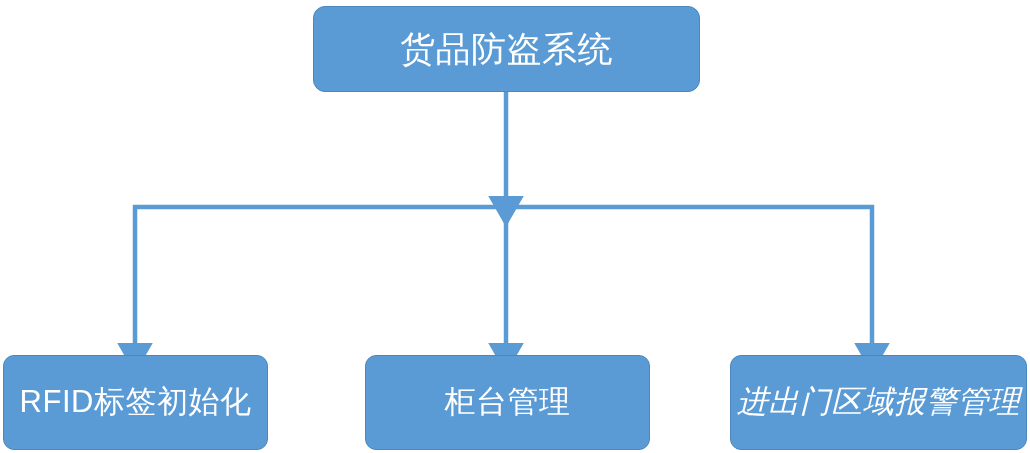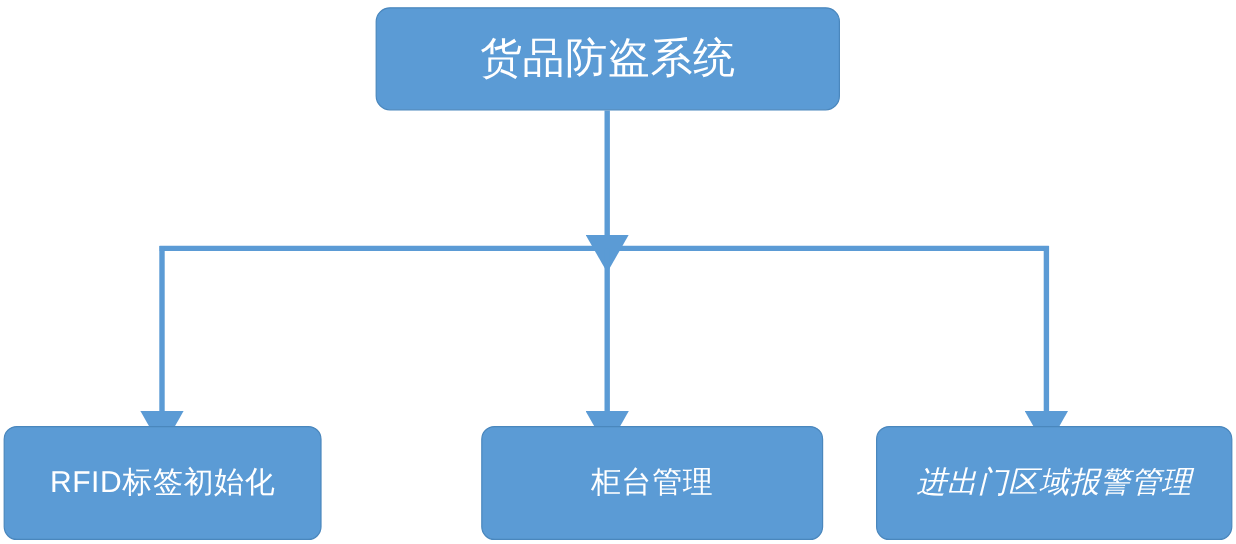--- a/index.html
+++ b/index.html
@@ -46,24 +46,24 @@
     left: 313px;
     top: 6px;
     width: 387px;
     height: 86px;
     font-size: 35px;
     border-radius: 12px;
   }
   .node-child {
     top: 355px;
     height: 95px;
-    font-size: 25px;
+    font-size: 31px;
   }
   .node-child-1 { left: 3px;   width: 265px; }
-  .node-child-2 { left: 365px; width: 285px; margin-left: 36px; }
+  .node-child-2 { left: 365px; width: 285px; }
   .node-child-3 { left: 730px; width: 297px; font-style: italic; }
   .node-label {
     display: block;
   }
 </style>
 </head>
 <body>
 
 <div id="canvas">
 

